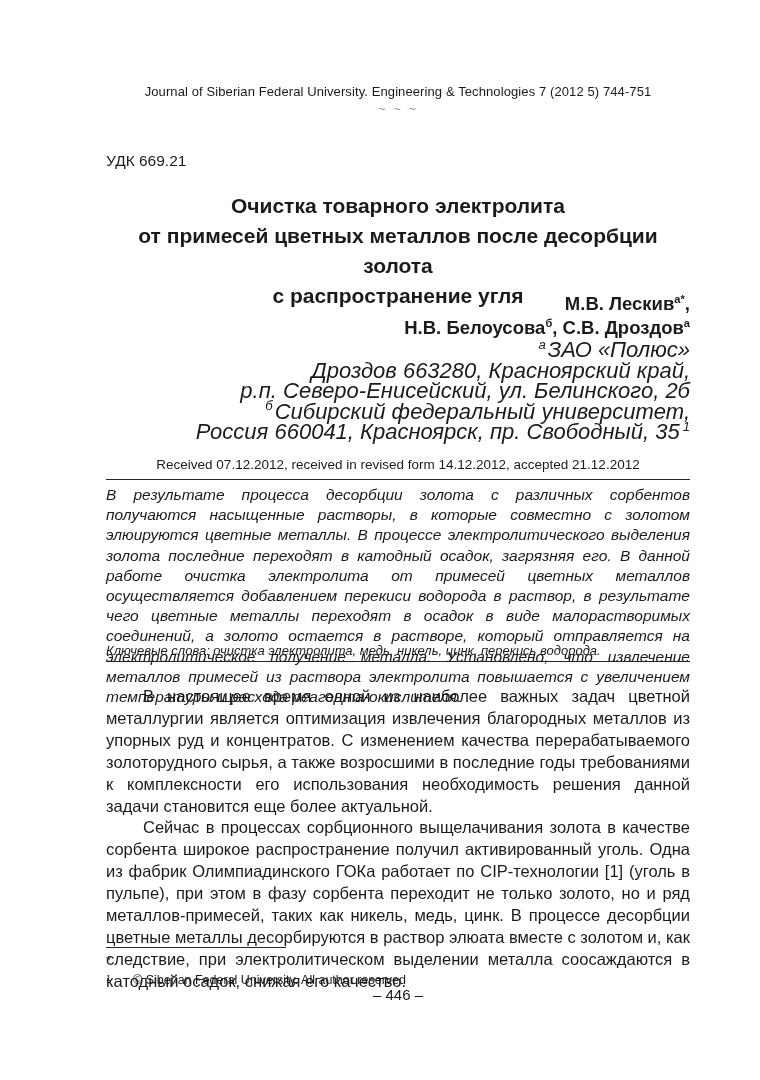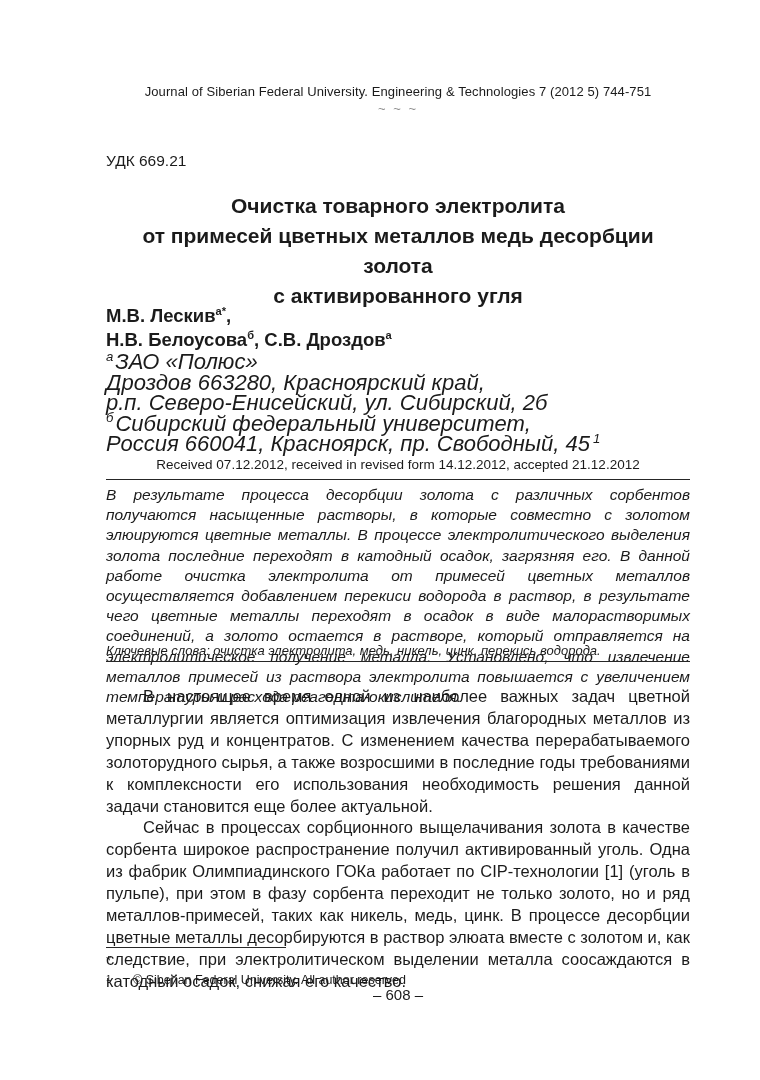--- a/index.html
+++ b/index.html
@@ -37,21 +37,22 @@
     font-size: 15.5px;
   }
   .article-title {
     top: 191px;
     font-size: 21px;
     font-weight: bold;
     line-height: 30px;
     text-align: center;
   }
   .authors {
-    top: 304px;
+    top: 292px;
+    text-align: right;
   }
   .author-line {
     font-size: 18.5px;
     font-weight: bold;
     line-height: 24px;
   }
   .affil-line {
     font-style: italic;
     font-size: 22px;
     line-height: 20.6px;
@@ -135,32 +136,32 @@
 
 <div class="page">
 
   <div class="block journal-header">Journal of Siberian Federal University. Engineering &amp; Technologies 7 (2012 5) 744-751</div>
   <div class="block tilde-separator">~ ~ ~</div>
 
   <div class="block udc">УДК 669.21</div>
 
   <div class="block article-title">
     <div>Очистка товарного электролита</div>
-    <div>от примесей цветных металлов медь десорбции золота</div>
-    <div>с активированного угля</div>
+    <div>от примесей цветных металлов после десорбции золота</div>
+    <div>с распространение угля</div>
   </div>
 
   <div class="block authors">
     <div class="author-line"><span>М.В. Лескив</span><sup class="s">а*</sup><span>,</span></div>
     <div class="author-line"><span>Н.В. Белоусова</span><sup class="s">б</sup><span>, С.В. Дроздов</span><sup class="s">а</sup></div>
     <div class="affil-line"><sup class="s lead">а</sup><span>ЗАО «Полюс»</span><sup class="s trail"></sup></div>
     <div class="affil-line"><sup class="s lead"></sup><span>Дроздов 663280, Красноярский край,</span><sup class="s trail"></sup></div>
-    <div class="affil-line"><sup class="s lead"></sup><span>р.п. Северо-Енисейский, ул. Сибирский, 2б</span><sup class="s trail"></sup></div>
+    <div class="affil-line"><sup class="s lead"></sup><span>р.п. Северо-Енисейский, ул. Белинского, 2б</span><sup class="s trail"></sup></div>
     <div class="affil-line"><sup class="s lead">б</sup><span>Сибирский федеральный университет,</span><sup class="s trail"></sup></div>
-    <div class="affil-line"><sup class="s lead"></sup><span>Россия 660041, Красноярск, пр. Свободный, 45</span><sup class="s trail">1</sup></div>
+    <div class="affil-line"><sup class="s lead"></sup><span>Россия 660041, Красноярск, пр. Свободный, 35</span><sup class="s trail">1</sup></div>
   </div>
 
   <div class="block received">Received 07.12.2012, received in revised form 14.12.2012, accepted 21.12.2012</div>
 
   <div class="rule rule-1"></div>
 
   <div class="block abstract">В результате процесса десорбции золота с различных сорбентов получаются насыщенные растворы, в которые совместно с золотом элюируются цветные металлы. В процессе электролитического выделения золота последние переходят в катодный осадок, загрязняя его. В данной работе очистка электролита от примесей цветных металлов осуществляется добавлением перекиси водорода в раствор, в результате чего цветные металлы переходят в осадок в виде малорастворимых соединений, а золото остается в растворе, который отправляется на электролитическое получение металла. Установлено, что извлечение металлов примесей из раствора электролита повышается с увеличением температуры и расхода реагента-окислителя.</div>
 
   <div class="block keywords">Ключевые слова: очистка электролита, медь, никель, цинк, перекись водорода.</div>
 
@@ -176,15 +177,15 @@
   <div class="block footnotes">
     <div class="footnote-row">
       <span class="footnote-marker">*</span>
     </div>
     <div class="footnote-row">
       <span class="footnote-marker as-sup">1</span>
       <span>© Siberian Federal University. All author reserved</span>
     </div>
   </div>
 
-  <div class="block page-number">– 608 –</div>
+  <div class="block page-number">– 446 –</div>
 
 </div>
 
 </body></html>

